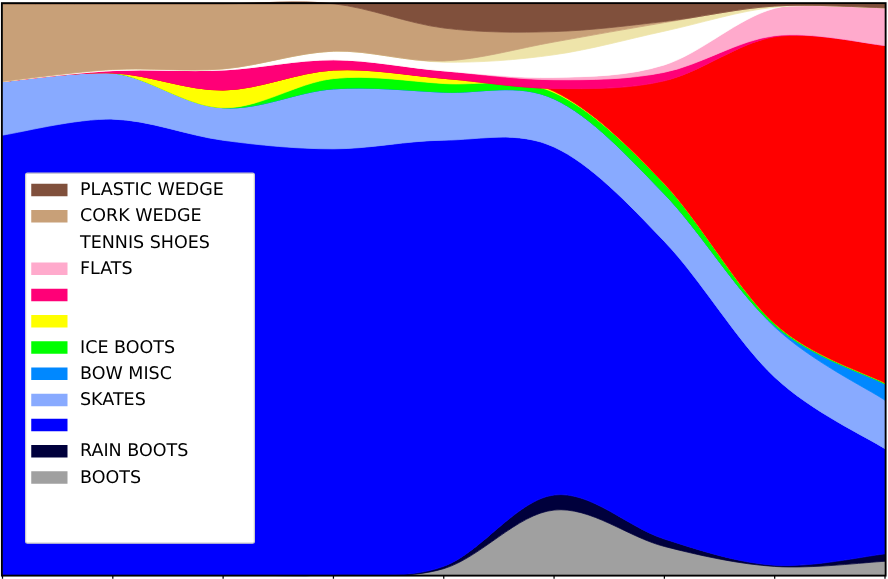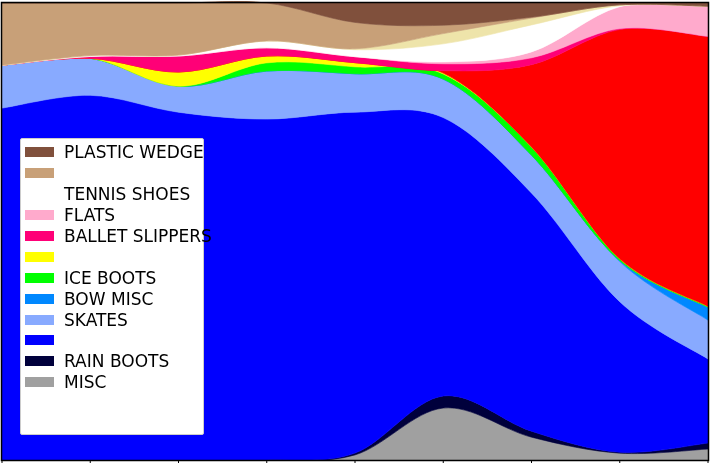--- a/index.html
+++ b/index.html
@@ -6,21 +6,21 @@
   body { width: 710px; height: 463px; overflow: hidden; position: relative; font-family: "DejaVu Sans", sans-serif; }
   #chart-wrap { position: absolute; left: 0; top: 0; width: 710px; height: 463px; }
   #chart-svg { position: absolute; left: 0; top: 0; }
   .legend {
     position: absolute; left: 20px; top: 138px; width: 184px; height: 297px;
     background: #ffffff; border: 1px solid #cccccc; border-radius: 2px;
     box-sizing: border-box; padding: 3px 0 0 4px;
   }
   .legend-item { display: flex; align-items: center; height: 20.9px; }
   .legend-swatch { width: 29px; height: 10px; margin-right: 10px; flex: 0 0 auto; }
-  .legend-label { font-size: 17px; color: #000000; white-space: nowrap; letter-spacing: 0px; }
+  .legend-label { font-size: 14px; color: #000000; white-space: nowrap; letter-spacing: 0px; }
 </style>
 </head>
 <body>
 
 <div id="chart-wrap">
   <svg id="chart-svg" width="710" height="463">
       <path d="M 2 460 C 16.71 460.00, 60.83 460.00, 90.25 460.00 C 119.67 460.00, 149.08 460.00, 178.50 460.00 C 207.92 460.00, 237.33 460.85, 266.75 460.00 C 296.17 459.15, 325.58 463.57, 355.00 454.91 C 384.42 446.25, 413.83 411.00, 443.25 408.04 C 472.67 405.08, 502.08 429.63, 531.50 437.15 C 560.92 444.67, 590.33 451.18, 619.75 453.16 C 649.17 455.14, 693.29 449.72, 708.00 449.03 L 708 460 C 693.29 460.00, 649.17 460.00, 619.75 460.00 C 590.33 460.00, 560.92 460.00, 531.50 460.00 C 502.08 460.00, 472.67 460.00, 443.25 460.00 C 413.83 460.00, 384.42 460.00, 355.00 460.00 C 325.58 460.00, 296.17 460.00, 266.75 460.00 C 237.33 460.00, 207.92 460.00, 178.50 460.00 C 149.08 460.00, 119.67 460.00, 90.25 460.00 C 60.83 460.00, 16.71 460.00, 2.00 460.00 Z" fill="#a0a0a0" stroke="#a0a0a0" stroke-width="0.6"></path>
       <path d="M 2 460 C 16.71 460.00, 60.83 460.00, 90.25 460.00 C 119.67 460.00, 149.08 460.00, 178.50 460.00 C 207.92 460.00, 237.33 461.16, 266.75 460.00 C 296.17 458.84, 325.58 463.73, 355.00 453.06 C 384.42 442.39, 413.83 399.62, 443.25 395.97 C 472.67 392.33, 502.08 421.83, 531.50 431.21 C 560.92 440.59, 590.33 450.27, 619.75 452.25 C 649.17 454.23, 693.29 444.62, 708.00 443.09 L 708 449.032 C 693.29 449.72, 649.17 455.14, 619.75 453.16 C 590.33 451.18, 560.92 444.67, 531.50 437.15 C 502.08 429.63, 472.67 405.08, 443.25 408.04 C 413.83 411.00, 384.42 446.25, 355.00 454.91 C 325.58 463.57, 296.17 459.15, 266.75 460.00 C 237.33 460.85, 207.92 460.00, 178.50 460.00 C 149.08 460.00, 119.67 460.00, 90.25 460.00 C 60.83 460.00, 16.71 460.00, 2.00 460.00 Z" fill="#00003c" stroke="#00003c" stroke-width="0.6"></path>
       <path d="M 2 108.11000000000001 C 16.71 105.98, 60.83 94.63, 90.25 95.31 C 119.67 96.00, 149.08 108.26, 178.50 112.22 C 207.92 116.18, 237.33 119.09, 266.75 119.08 C 296.17 119.07, 325.58 112.41, 355.00 112.16 C 384.42 111.92, 413.83 104.11, 443.25 117.60 C 472.67 131.09, 502.08 162.42, 531.50 193.11 C 560.92 223.80, 590.33 274.09, 619.75 301.74 C 649.17 329.39, 693.29 349.46, 708.00 359.00 L 708 443.091 C 693.29 444.62, 649.17 454.23, 619.75 452.25 C 590.33 450.27, 560.92 440.59, 531.50 431.21 C 502.08 421.83, 472.67 392.33, 443.25 395.97 C 413.83 399.62, 384.42 442.39, 355.00 453.06 C 325.58 463.73, 296.17 458.84, 266.75 460.00 C 237.33 461.16, 207.92 460.00, 178.50 460.00 C 149.08 460.00, 119.67 460.00, 90.25 460.00 C 60.83 460.00, 16.71 460.00, 2.00 460.00 Z" fill="#0000ff" stroke="#0000ff" stroke-width="0.6"></path>
       <path d="M 2 65.15199999999999 C 16.71 64.01, 60.83 54.79, 90.25 58.30 C 119.67 61.80, 149.08 84.04, 178.50 86.17 C 207.92 88.31, 237.33 73.16, 266.75 71.09 C 296.17 69.03, 325.58 72.44, 355.00 73.77 C 384.42 75.10, 413.83 65.52, 443.25 79.09 C 472.67 92.66, 502.08 124.76, 531.50 155.18 C 560.92 185.60, 590.33 234.11, 619.75 261.60 C 649.17 289.10, 693.29 310.40, 708.00 320.16 L 708 359.00300000000004 C 693.29 349.46, 649.17 329.39, 619.75 301.74 C 590.33 274.09, 560.92 223.80, 531.50 193.11 C 502.08 162.42, 472.67 131.09, 443.25 117.60 C 413.83 104.11, 384.42 111.92, 355.00 112.16 C 325.58 112.41, 296.17 119.07, 266.75 119.08 C 237.33 119.09, 207.92 116.18, 178.50 112.22 C 149.08 108.26, 119.67 96.00, 90.25 95.31 C 60.83 94.63, 16.71 105.98, 2.00 108.11 Z" fill="#88aaff" stroke="#88aaff" stroke-width="0.6"></path>
@@ -46,32 +46,32 @@
       <line x1="708" x2="708" y1="460" y2="464" stroke="#000000" stroke-width="1"></line>
     </svg>
 
   <div class="legend">
     <div class="legend-item">
       <span class="legend-swatch" style="background: rgb(128, 80, 60);"></span>
       <span class="legend-label">PLASTIC WEDGE</span>
     </div>
     <div class="legend-item">
       <span class="legend-swatch" style="background: rgb(200, 160, 120);"></span>
+      <span class="legend-label">CORK WEDGE</span>
     </div>
     <div class="legend-item">
       <span class="legend-swatch" style="background: rgb(255, 255, 255);"></span>
       <span class="legend-label">TENNIS SHOES</span>
     </div>
     <div class="legend-item">
       <span class="legend-swatch" style="background: rgb(255, 170, 204);"></span>
       <span class="legend-label">FLATS</span>
     </div>
     <div class="legend-item">
       <span class="legend-swatch" style="background: rgb(255, 0, 119);"></span>
-      <span class="legend-label">BALLET SLIPPERS</span>
     </div>
     <div class="legend-item">
       <span class="legend-swatch" style="background: rgb(255, 255, 0);"></span>
     </div>
     <div class="legend-item">
       <span class="legend-swatch" style="background: rgb(0, 255, 0);"></span>
       <span class="legend-label">ICE BOOTS</span>
     </div>
     <div class="legend-item">
       <span class="legend-swatch" style="background: rgb(0, 136, 255);"></span>
@@ -83,16 +83,16 @@
     </div>
     <div class="legend-item">
       <span class="legend-swatch" style="background: rgb(0, 0, 255);"></span>
     </div>
     <div class="legend-item">
       <span class="legend-swatch" style="background: rgb(0, 0, 60);"></span>
       <span class="legend-label">RAIN BOOTS</span>
     </div>
     <div class="legend-item">
       <span class="legend-swatch" style="background: rgb(160, 160, 160);"></span>
-      <span class="legend-label">MISC</span>
+      <span class="legend-label">BOOTS</span>
     </div>
   </div>
 </div>
 
 </body></html>

